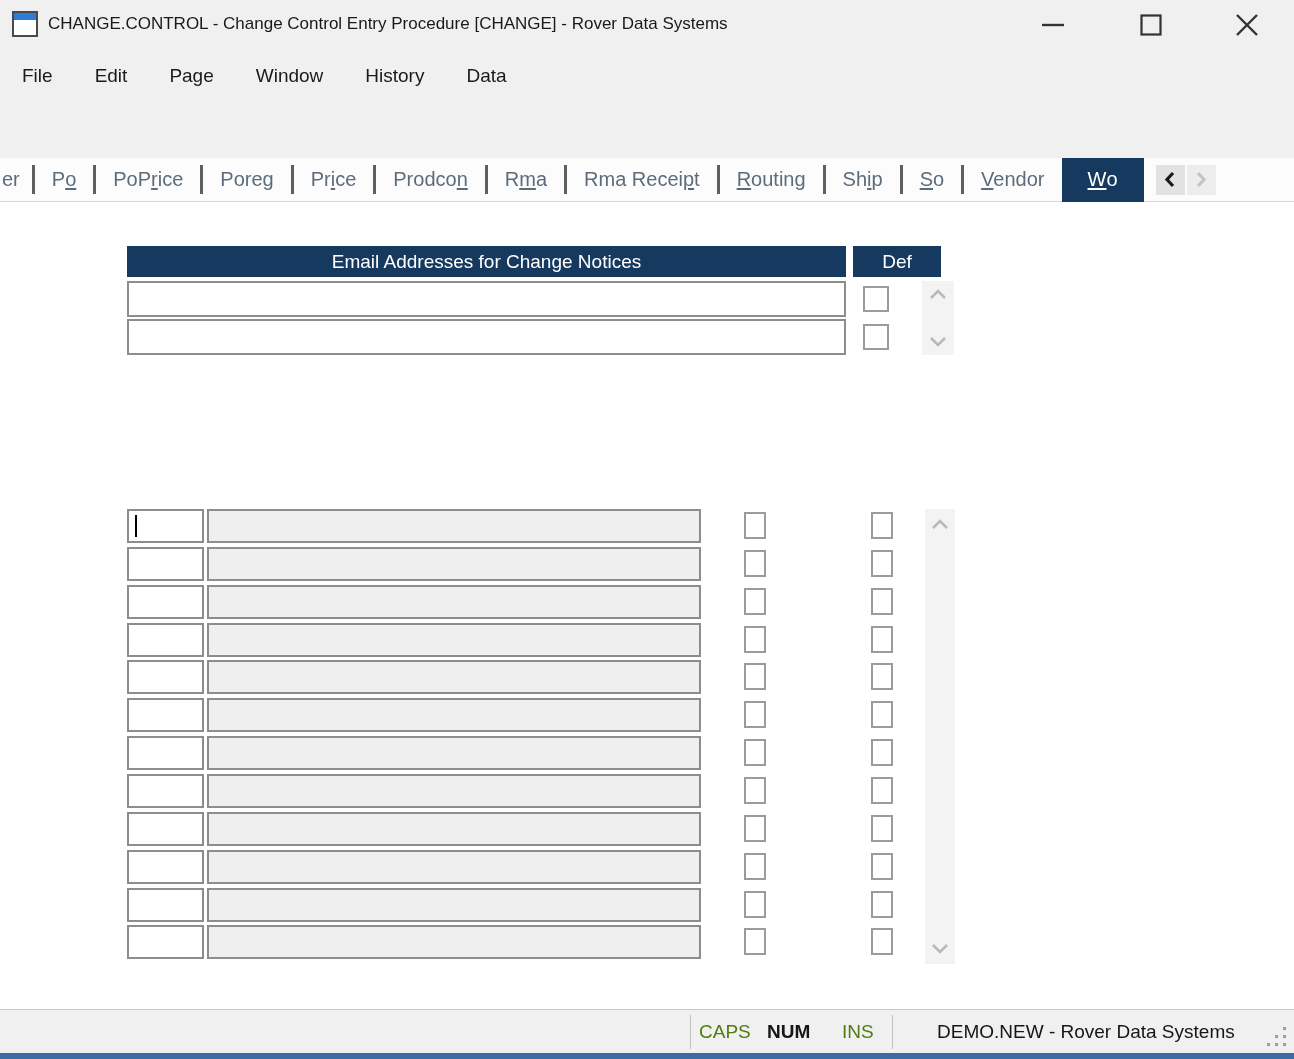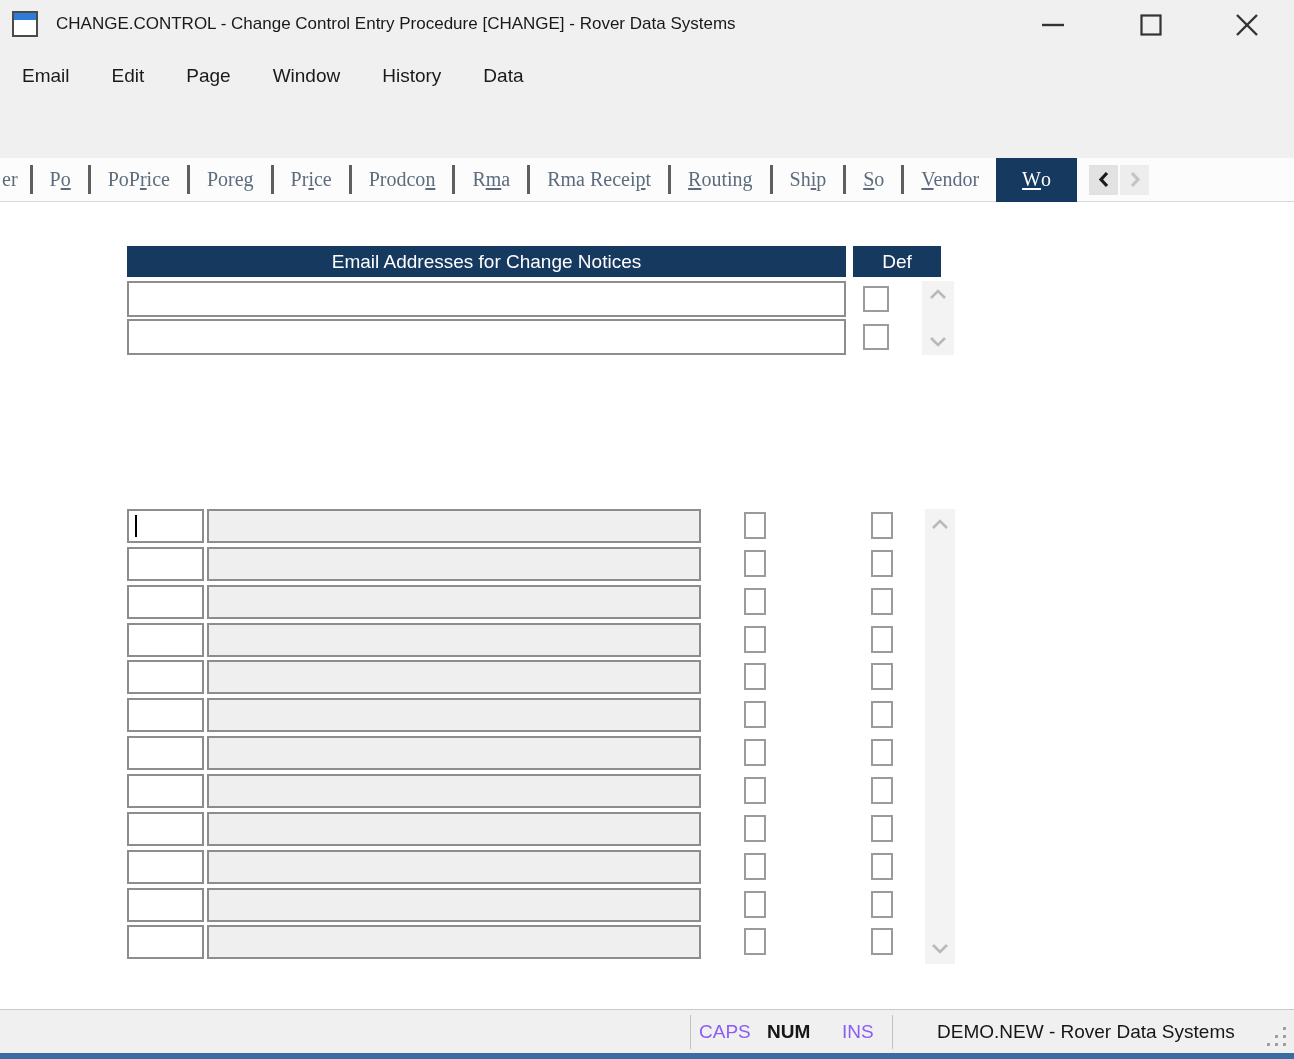--- a/index.html
+++ b/index.html
@@ -7,21 +7,21 @@
   body {
     font-family: "Liberation Sans", "DejaVu Sans", sans-serif;
     background:#f0f0f0; position:relative; overflow:hidden; color:#1a1a1a;
   }
 
   
   .titlebar { position:absolute; top:0; left:0; right:0; height:52px; background:#f0f0f0; }
   .app-icon { position:absolute; left:12px; top:11px; width:26px; height:26px;
               border:2px solid #4a4a4a; background:#fff; }
   .app-icon .bar { position:absolute; left:0; right:0; top:0; height:7px; background:var(--icon-blue,#2e7cd6); }
-  .title-text { position:absolute; left:56px; top:14px; font-size:17px; color:#191919; white-space:nowrap; }
+  .title-text { position:absolute; left:48px; top:14px; font-size:17px; color:#191919; white-space:nowrap; }
   .winbtn { position:absolute; top:0; width:58px; height:50px; display:flex; align-items:center; justify-content:center; }
 
   
   .menubar { position:absolute; top:52px; left:0; right:0; height:48px;
              display:flex; align-items:center; gap:42px; padding-left:22px; font-size:19px; }
   .menu-item { cursor:default; }
 
   
   .toolbar { position:absolute; top:100px; left:0; right:0; height:58px; }
   .toolbtn { position:absolute; top:111px; width:34px; height:34px; display:flex; align-items:center; justify-content:center; }
@@ -61,21 +61,21 @@
   .checkbox { position:absolute; background:#fff; border:2px solid #9b9b9b; }
   .vscroll { position:absolute; background:#f3f3f3; }
   .vscroll svg { position:absolute; left:50%; transform:translateX(-50%); }
   .rows-layer { position:absolute; inset:0; }
 
   
   .statusbar { position:absolute; top:1009px; left:0; right:0; height:44px; background:#f0f0f0;
                border-top:1px solid #c9c9c9; font-size:19px; line-height:43px; }
   .ssep { position:absolute; top:5px; width:1px; height:34px; background:#c2c2c2; }
   .sind { position:absolute; top:0; }
-  .sind.inactive { color:#8b5cf6; }
+  .sind.inactive { color:#4d7c0f; }
   .sind.active   { color:#161616; font-weight:700; }
   .session { position:absolute; left:904px; top:0; color:#161616; white-space:nowrap;margin-left:33px; }
   .grip { position:absolute; right:8px; bottom:7px; width:20px; height:20px; }
   .grip i { position:absolute; width:3px; height:3px; background:#9f9f9f; }
 
   .bottom-border { position:absolute; top:1053px; left:0; right:0; height:6px; background:var(--window-border-blue,#3a6ca3); }
 </style>
 </head>
 <body>
 
@@ -98,21 +98,21 @@
     </div>
     <div class="winbtn" style="left:1218px;">
       <svg width="24" height="24">
         <line x1="2" y1="2" x2="22" y2="22" stroke="#333" stroke-width="2.4"></line>
         <line x1="22" y1="2" x2="2" y2="22" stroke="#333" stroke-width="2.4"></line>
       </svg>
     </div>
   </div>
 
   <div class="menubar">
-      <div class="menu-item">Email</div>
+      <div class="menu-item">File</div>
       <div class="menu-item">Edit</div>
       <div class="menu-item">Page</div>
       <div class="menu-item">Window</div>
       <div class="menu-item">History</div>
       <div class="menu-item">Data</div>
     </div>
 
   <div class="toolbar">
     <div class="toolbtn" style="left:8px;">
       <svg width="32" height="32" fill="none" stroke="#5f5f5f" stroke-width="2">
@@ -213,21 +213,21 @@
     <div class="toolbtn" style="left:980px;">
       <svg width="32" height="32">
         <rect x="3" y="5" width="26" height="22" fill="#fff" stroke="#4a4a4a" stroke-width="2"></rect>
         <rect x="3" y="4" width="26" height="7" style="fill:var(--icon-blue,#2e7cd6)"></rect>
         <line x1="3" y1="19.5" x2="29" y2="19.5" stroke="#4a4a4a" stroke-width="2"></line>
       </svg>
     </div>
   </div>
 
   <div class="tabbar">
-    <div style="display:flex;align-items:center;height:100%;font-family:Liberation Serif, serif;">
+    <div style="display:flex;align-items:center;height:100%;">
         <div class="tab partial">er</div>
         <div class="tab-sep"></div>
         <div class="tab">P<span class="u">o</span></div>
         <div class="tab-sep"></div>
         <div class="tab">PoP<span class="u">r</span>ice</div>
         <div class="tab-sep"></div>
         <div class="tab">Pore<span class="u">g</span></div>
         <div class="tab-sep"></div>
         <div class="tab">Pr<span class="u">i</span>ce</div>
         <div class="tab-sep"></div>

